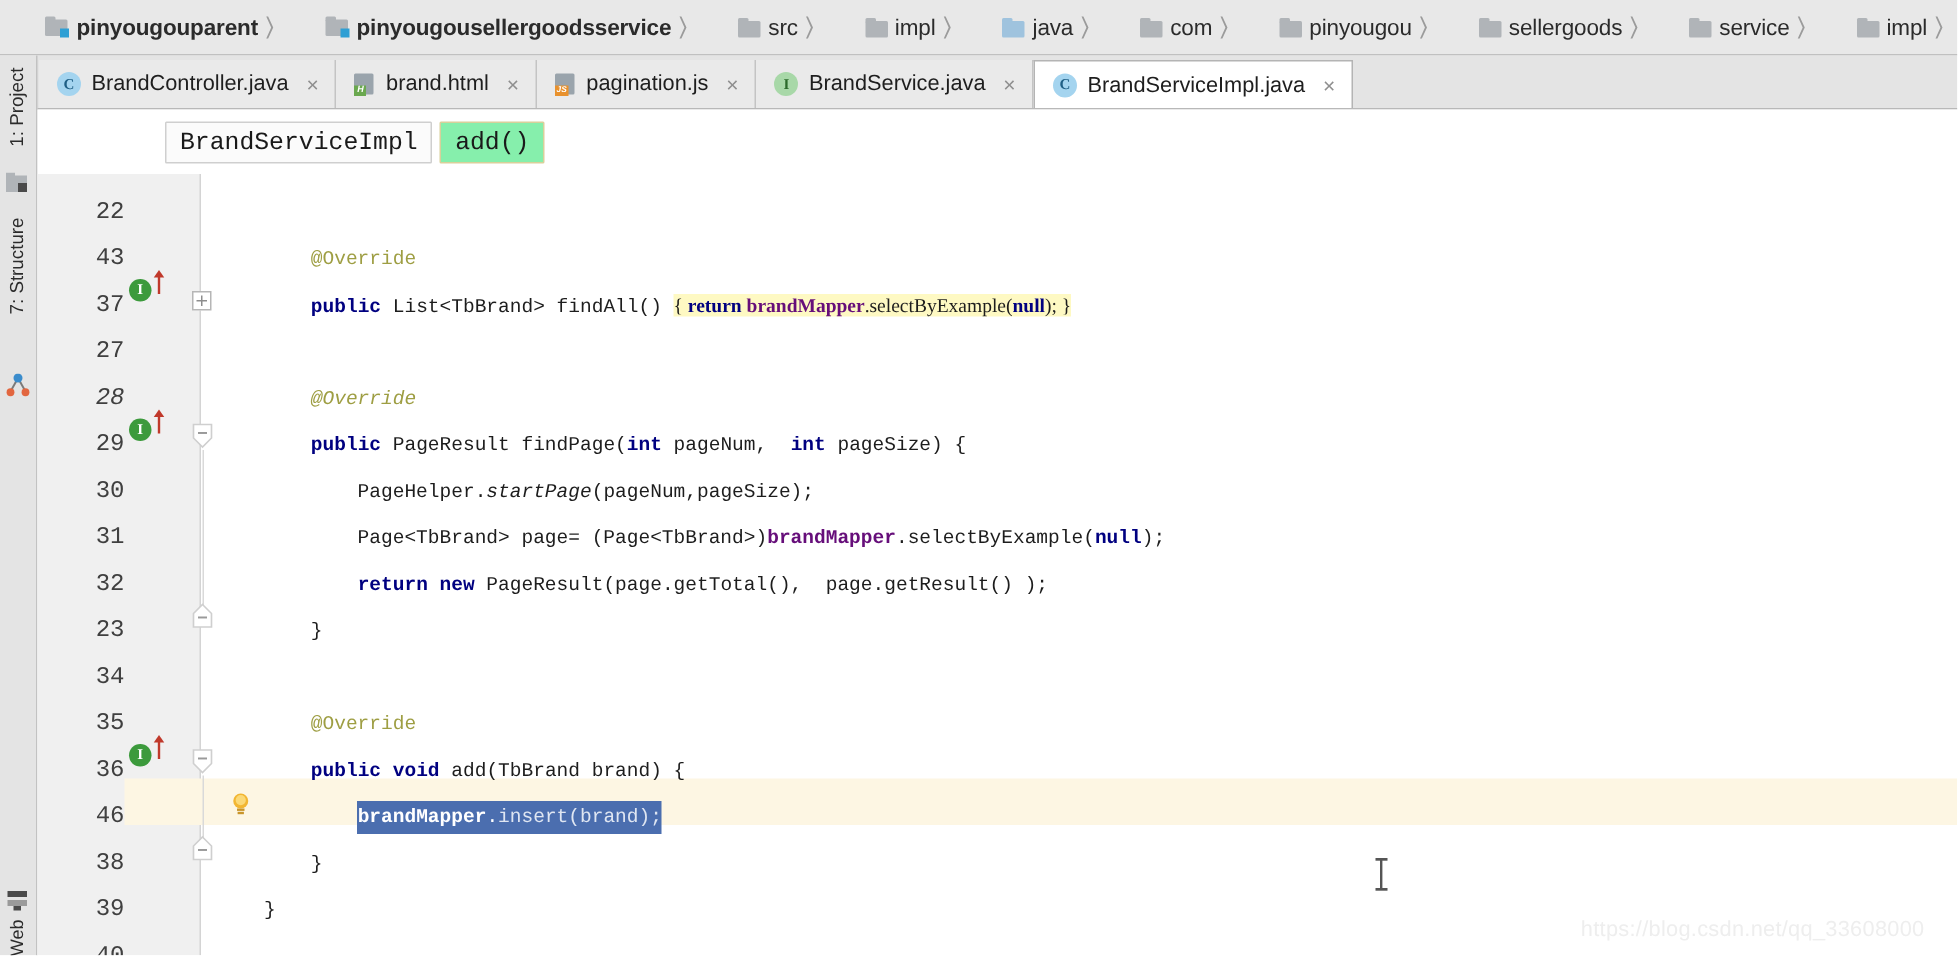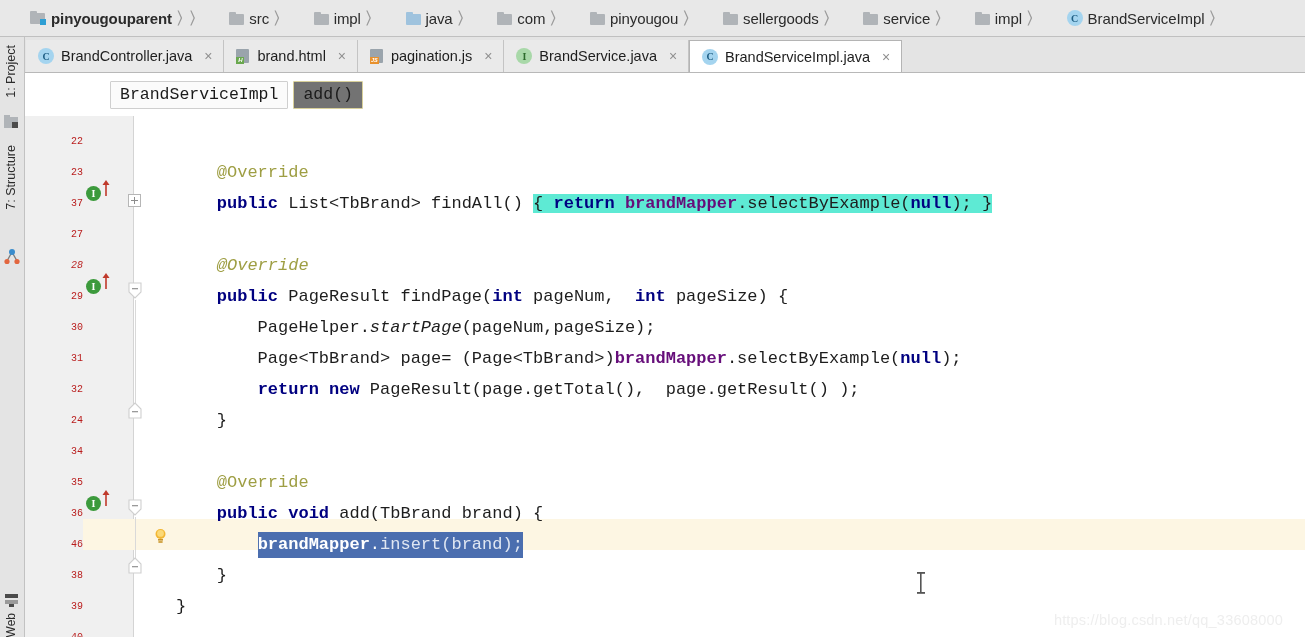--- a/index.html
+++ b/index.html
@@ -189,21 +189,21 @@
     font-family: "Liberation Mono", monospace;
     font-size: 16.5px;
     color: #1a1a1a;
     border: 1px solid #cfcfcf;
     background: #fbfbfb;
     padding: 3px 9px 4px 9px;
     margin-right: 5px;
     border-radius: 1px;
   }
   .chip.hl {
-    background: #737373;
+    background: #86efac;
     border: 1px solid #d8d09a;
   }
 
   
   .editor {
     position: absolute; left: 25px; top: 116px;
     width: 1280px; height: 521px;
     background: #ffffff;
     overflow: hidden;
   }
@@ -226,37 +226,37 @@
   .line {
     position: absolute; left: 0;
     width: 1280px; height: 31px;
     line-height: 31px;
   }
   .line.cur { background: #fdf6e3; }
   .lno {
     position: absolute; left: 0; top: 0;
     width: 58px; text-align: right;
     font-family: "Liberation Mono", monospace;
-    font-size: 10px;
-    color: #b91c1c;
+    font-size: 16px;
+    color: #404040;
   }
   .code {
     position: absolute; left: 151px; top: 0;
     font-family: "Liberation Mono", monospace;
-    font-size: 17px;
+    font-size: 13px;
     color: #1d1d1d;
     white-space: pre;
     letter-spacing: 0px;
   }
   
   .kw   { color: #000080; font-weight: bold; }
   .anno { color: #9e9e43; }
   .fld  { color: #660e7a; font-weight: bold; }
   .stat { font-style: italic; }
-  .fold-bg { background: #5eead4; }
+  .fold-bg { background: #fef9c3; font-family: Liberation Serif, serif; }
   .sel {
     background: #4b6eaf;
     color: #ffffff;
     padding: 3px 0 4px 0;
   }
   .sel .fld { color: #ffffff; font-weight: bold; }
   .sel .dim { color: #dfe6f2; }
 
   
   .g-impl {
@@ -320,20 +320,26 @@
 
   <div class="navbar">
     <div class="crumb bold">
       <span class="ic-module">
           <i class="sq"></i>
         </span>
       <span class="ctext">pinyougouparent</span>
     </div>
     <span class="crumb-sep">〉</span>
 
+    <div class="crumb bold">
+      <span class="ic-module">
+          <i class="sq"></i>
+        </span>
+      <span class="ctext">pinyougousellergoodsservice</span>
+    </div>
     <span class="crumb-sep">〉</span>
 
     <div class="crumb">
       <span class="ic-folder"></span>
       <span class="ctext">src</span>
     </div>
     <span class="crumb-sep">〉</span>
 
     <div class="crumb">
       <span class="ic-folder"></span>
@@ -454,21 +460,21 @@
     <div class="gutter"></div>
     <div class="foldstrip"></div>
 
     <div class="line cur" style="top:403px; left:58px; width:1222px;"></div>
 
     <div class="codearea">
       <div class="line" style="top:10px;">
           <span class="lno">22</span>
         </div>
       <div class="line" style="top:41px;">
-          <span class="lno">23</span>
+          <span class="lno">43</span>
           <span class="code"><span class="anno">    @Override</span></span>
         </div>
       <div class="line" style="top:72px;">
           <span class="lno">37</span>
           <span class="code">    <span class="kw">public</span> List&lt;TbBrand&gt; findAll() <span class="fold-bg">{ <span class="kw">return</span> <span class="fld">brandMapper</span>.selectByExample(<span class="kw">null</span>); }</span></span>
         </div>
       <div class="line" style="top:103px;">
           <span class="lno">27</span>
         </div>
       <div class="line" style="top:134px;font-style:italic;">
@@ -485,21 +491,21 @@
         </div>
       <div class="line" style="top:227px;">
           <span class="lno">31</span>
           <span class="code">        Page&lt;TbBrand&gt; page= (Page&lt;TbBrand&gt;)<span class="fld">brandMapper</span>.selectByExample(<span class="kw">null</span>);</span>
         </div>
       <div class="line" style="top:258px;">
           <span class="lno">32</span>
           <span class="code">        <span class="kw">return new</span> PageResult(page.getTotal(),  page.getResult() );</span>
         </div>
       <div class="line" style="top:289px;">
-          <span class="lno">24</span>
+          <span class="lno">23</span>
           <span class="code">    }</span>
         </div>
       <div class="line" style="top:320px;">
           <span class="lno">34</span>
         </div>
       <div class="line" style="top:351px;">
           <span class="lno">35</span>
           <span class="code"><span class="anno">    @Override</span></span>
         </div>
       <div class="line" style="top:382px;">

